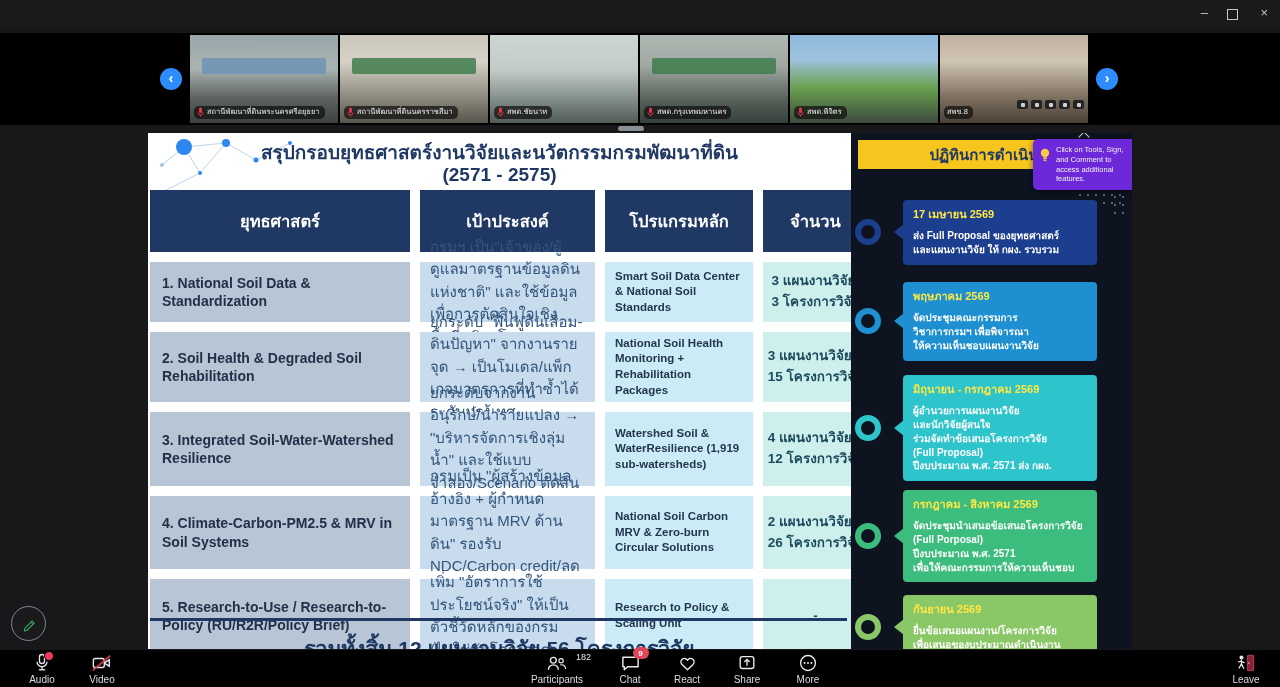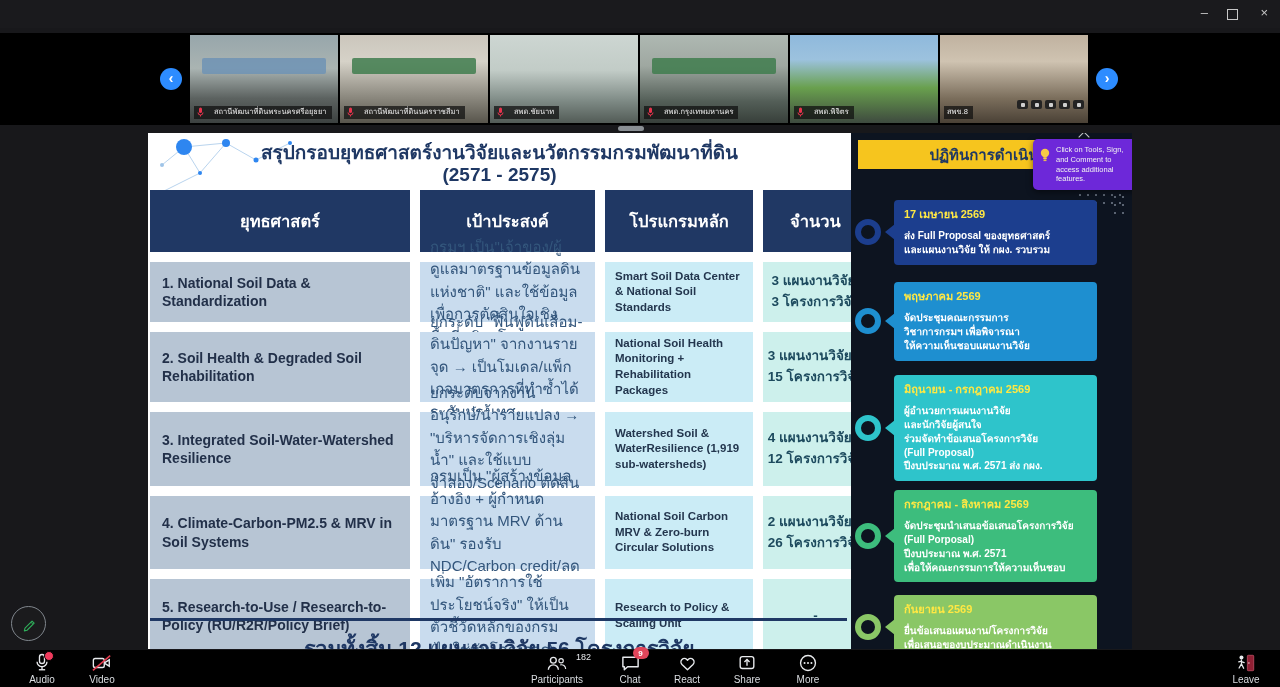--- a/index.html
+++ b/index.html
@@ -26,22 +26,22 @@
   .v1{background:linear-gradient(180deg,#97a6ab 0%,#aab4b2 38%,#5c6260 72%,#3c4140 100%);}
   .v2{background:linear-gradient(180deg,#cbc6bc 0%,#d6d2c8 30%,#8d8a80 70%,#58554c 100%);}
   .v3{background:linear-gradient(180deg,#cdd6d2 0%,#c2ccc7 40%,#7e8a85 75%,#525b56 100%);}
   .v4{background:linear-gradient(180deg,#aeb8b2 0%,#9fa8a1 35%,#545f58 75%,#373f3a 100%);}
   .v5{background:linear-gradient(180deg,#8fb9dc 0%,#9cc2de 28%,#69a04e 60%,#3e4a3f 100%);}
   .v6{background:linear-gradient(180deg,#c0b2a0 0%,#cfc3b1 30%,#7b6e5c 72%,#4a4136 100%);}
   .band{position:absolute;left:8%;right:8%;top:26%;height:18%;border-radius:2px;opacity:.85;}
   .band-g{background:#3f7d4e;}
   .band-b{background:#6f93b5;}
   .name-tag{
-    position:absolute;left:4px;bottom:4px;display:flex;align-items:center;gap:10px;
-    background:rgba(15,15,15,.72);border-radius:0;padding:1px 5px 2px 3px;
+    position:absolute;left:4px;bottom:4px;display:flex;align-items:center;gap:3px;
+    background:rgba(15,15,15,.72);border-radius:5px;padding:1px 5px 2px 3px;
     color:#eee;font-size:7.5px;line-height:10px;max-width:138px;white-space:nowrap;overflow:hidden;
   }
   .room-ctls{position:absolute;right:4px;bottom:14px;display:flex;gap:3px;align-items:center;}
   .rc{width:11px;height:9px;background:#232323;border-radius:2px;position:relative;}
   .rc::after{content:"";position:absolute;left:3.5px;top:2.5px;width:4px;height:4px;background:#cfcfcf;border-radius:1px;}
   .navbtn{
     position:absolute;top:50%;margin-top:-11px;width:22px;height:22px;border-radius:50%;
     background:#2d8cff;color:#fff;font-size:14px;font-weight:700;
     display:flex;align-items:center;justify-content:center;border:none;cursor:pointer;padding:0 0 2px 0;
   }
@@ -70,21 +70,21 @@
   .total-line{position:absolute;left:0;top:491px;width:703px;text-align:center;font-size:21px;font-weight:700;color:var(--navy);margin-top:8px;}
 
   
   .rpanel{position:absolute;left:703px;top:0;width:281px;height:516px;background:#0d1420;}
   .cal-header{position:absolute;left:7px;top:7px;width:252px;height:29px;background:var(--yellow);
     color:var(--navy);font-size:15px;font-weight:700;display:flex;align-items:center;justify-content:center;}
   .dots{position:absolute;background-image:radial-gradient(circle,#5b6472 1.1px,transparent 1.5px);background-size:8px 8px;}
   .dots1{right:3px;top:4px;width:18px;height:78px;}
   .dots2{right:6px;top:50px;width:50px;height:24px;}
 
-  .tl-item{position:absolute;left:4px;width:242px;display:flex;align-items:center;gap:13px;}
+  .tl-item{position:absolute;left:4px;width:242px;display:flex;align-items:center;gap:22px;}
   .tl-ring{width:14px;height:14px;border-radius:50%;border:6px solid var(--c);flex:0 0 auto;}
   .tl-box{position:relative;background:var(--c);border-radius:4px;padding:7px 9px 8px 10px;width:184px;}
   .tl-box::before{content:"";position:absolute;left:-9px;top:50%;margin-top:-8px;width:0;height:0;
     border-top:8px solid transparent;border-bottom:8px solid transparent;border-right:10px solid var(--c);}
   .tl-date{font-size:11px;font-weight:700;color:var(--dateyellow);line-height:1.3;}
   .tl-text{font-size:10px;color:#fff;line-height:1.38;margin-top:8px;font-weight:bold;}
 
   
   .tooltip{position:absolute;left:182px;top:6px;width:97px;background:#6d28d9;border-radius:5px;
     padding:6px 7px 6px 6px;box-shadow:0 2px 6px rgba(0,0,0,.5);display:flex;gap:5px;align-items:flex-start;z-index:5;}

